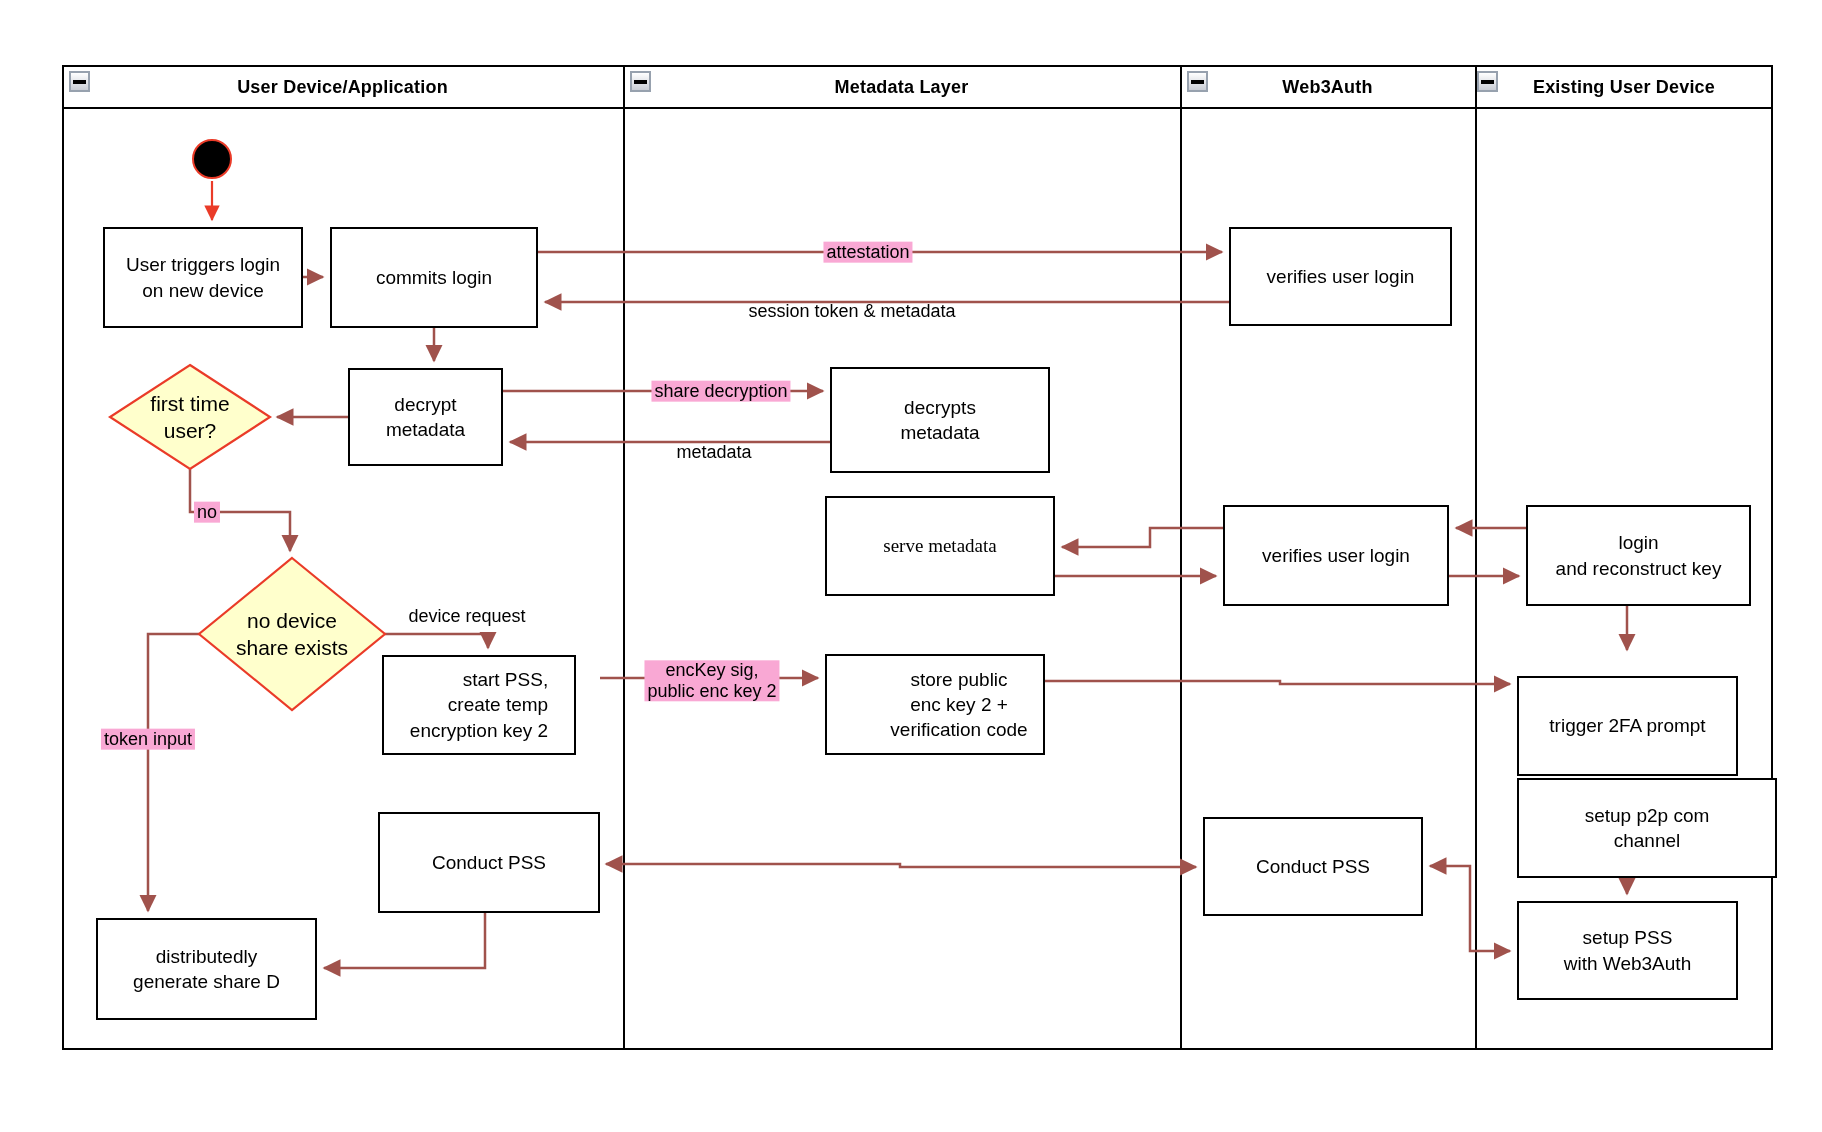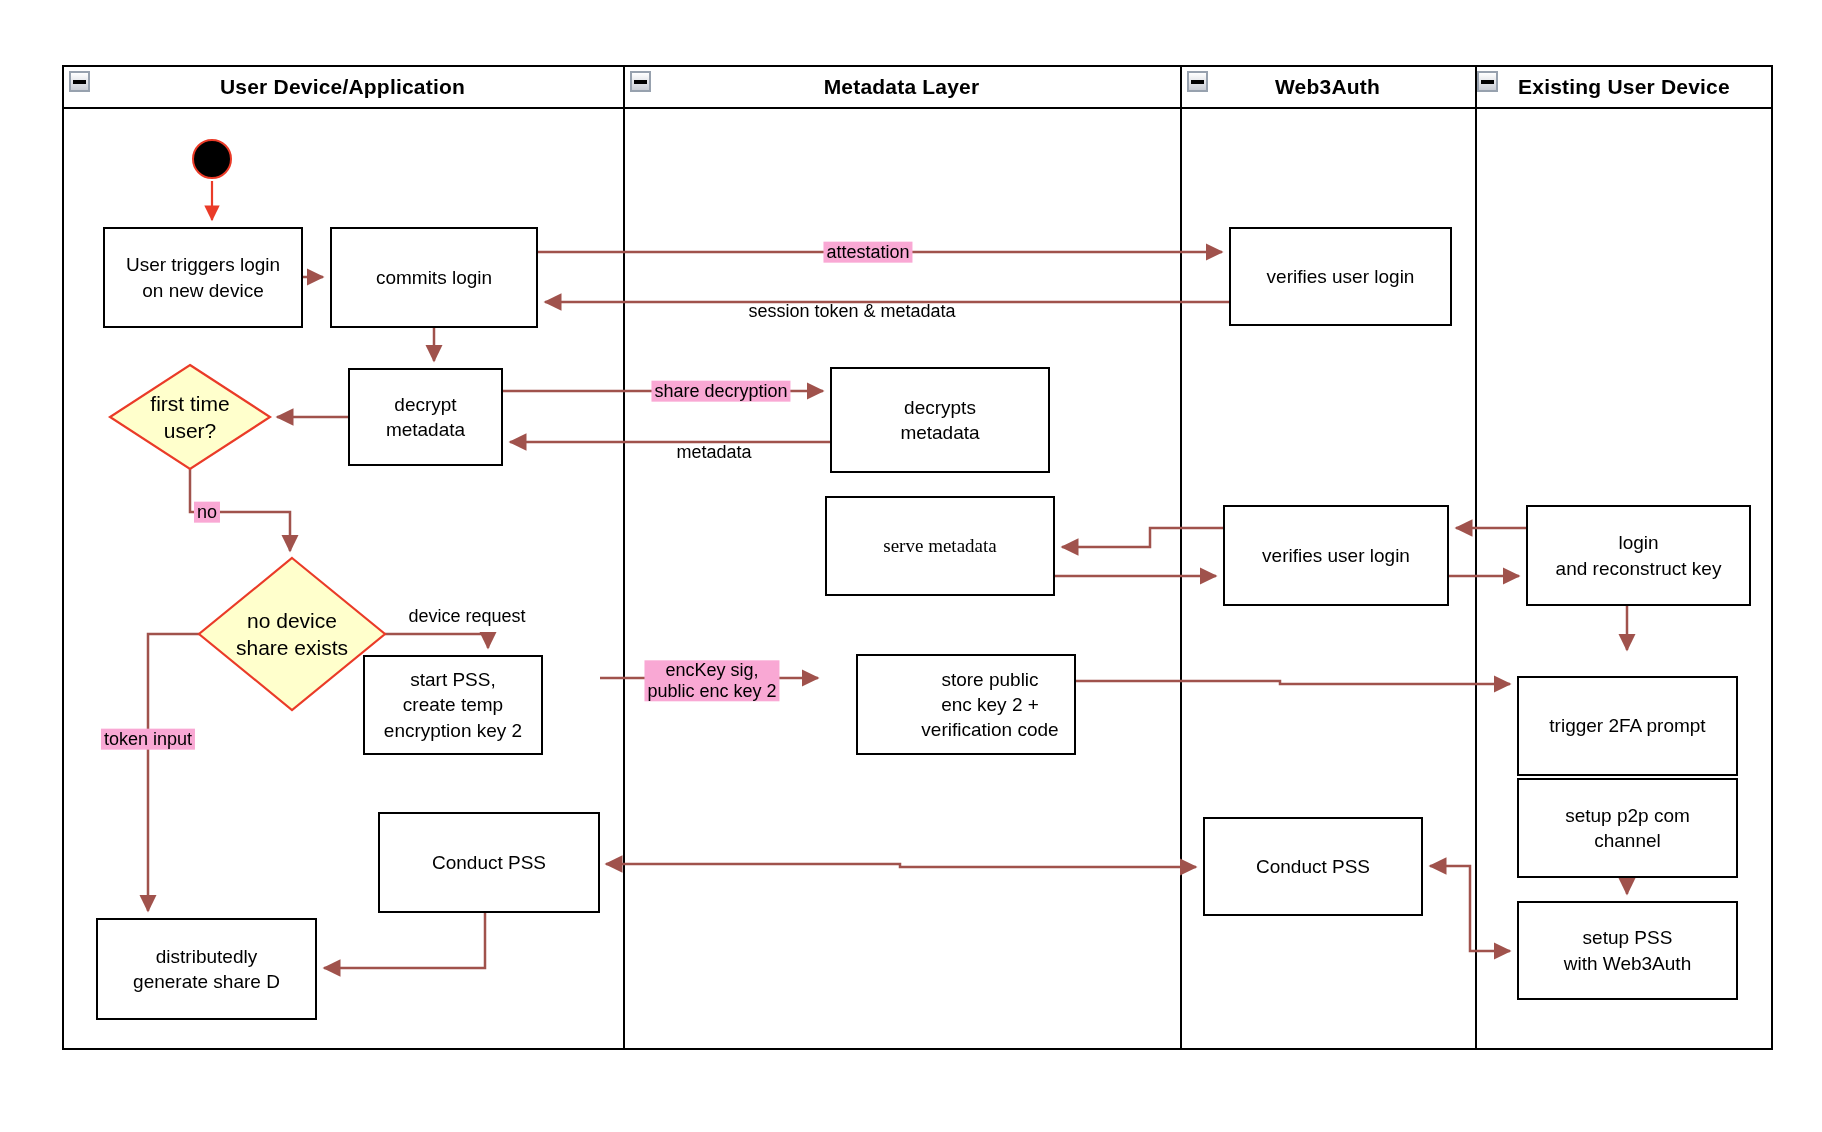--- a/index.html
+++ b/index.html
@@ -11,21 +11,21 @@
   
   .frame{
     position:absolute;left:62px;top:65px;width:1711px;height:985px;
     border:2.5px solid #000;box-sizing:border-box;background:#fff;
   }
   .vline{position:absolute;top:65px;height:985px;width:2px;background:#000;}
   .header-row{position:absolute;left:62px;top:65px;width:1711px;height:44px;
     border-bottom:2.5px solid #000;box-sizing:border-box;}
   .lane-header{
     position:absolute;top:65px;height:44px;display:flex;align-items:center;justify-content:center;
-    font-weight:bold;font-size:21px;letter-spacing:0.2px;box-sizing:border-box;
+    font-weight:bold;font-size:18px;letter-spacing:0.2px;box-sizing:border-box;
   }
   .min-icon{
     position:absolute;top:71px;width:21px;height:21px;box-sizing:border-box;
     border:2px solid #97a1ae;background:linear-gradient(#ffffff,#c9cdd5);
     display:flex;align-items:center;justify-content:center;
   }
   .min-icon::after{content:"";width:13px;height:4px;background:#000;display:block;}
   
   .node{
     position:absolute;border:2.5px solid #000;background:#fff;box-sizing:border-box;
@@ -123,28 +123,28 @@
   <div class="node" style="left:330px;top:227px;width:208px;height:101px;">commits login</div>
   <div class="node" style="left:1229px;top:227px;width:223px;height:99px;">verifies user login</div>
   <div class="node" style="left:348px;top:368px;width:155px;height:98px;">decrypt
 metadata</div>
   <div class="node" style="left:830px;top:367px;width:220px;height:106px;">decrypts
 metadata</div>
   <div class="node" style="left:825px;top:496px;width:230px;height:100px;font-family:Liberation Serif, serif;">serve metadata</div>
   <div class="node" style="left:1223px;top:505px;width:226px;height:101px;">verifies user login</div>
   <div class="node" style="left:1526px;top:505px;width:225px;height:101px;">login
 and reconstruct key</div>
-  <div class="node" style="left:363px;top:655px;width:180px;height:100px;">start PSS,
+  <div class="node" style="left:382px;top:655px;width:194px;height:100px;text-align:right;">start PSS,
 create temp
 encryption key 2</div>
-  <div class="node" style="left:856px;top:654px;width:220px;height:101px;padding-left:48px;">store public
+  <div class="node" style="left:825px;top:654px;width:220px;height:101px;padding-left:48px;">store public
 enc key 2 +
 verification code</div>
   <div class="node" style="left:1517px;top:657px;width:221px;height:100px;margin-top:19px;">trigger 2FA prompt</div>
-  <div class="node" style="left:1517px;top:778px;width:221px;height:100px;">setup p2p com
+  <div class="node" style="left:1517px;top:778px;width:260px;height:100px;">setup p2p com
 channel</div>
   <div class="node" style="left:1517px;top:901px;width:221px;height:99px;">setup PSS
 with Web3Auth</div>
   <div class="node" style="left:378px;top:812px;width:222px;height:101px;">Conduct PSS</div>
   <div class="node" style="left:1203px;top:817px;width:220px;height:99px;">Conduct PSS</div>
   <div class="node" style="left:96px;top:918px;width:221px;height:102px;">distributedly
 generate share D</div>
 
   <div class="dlabel" style="left:190px;top:417px;">first time
 user?</div>

